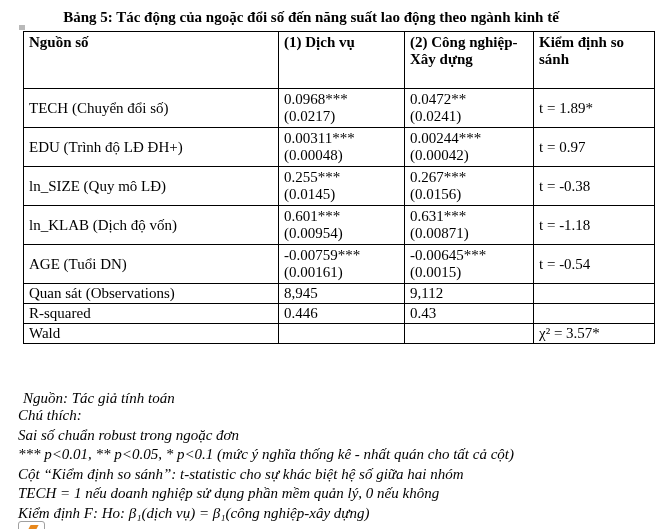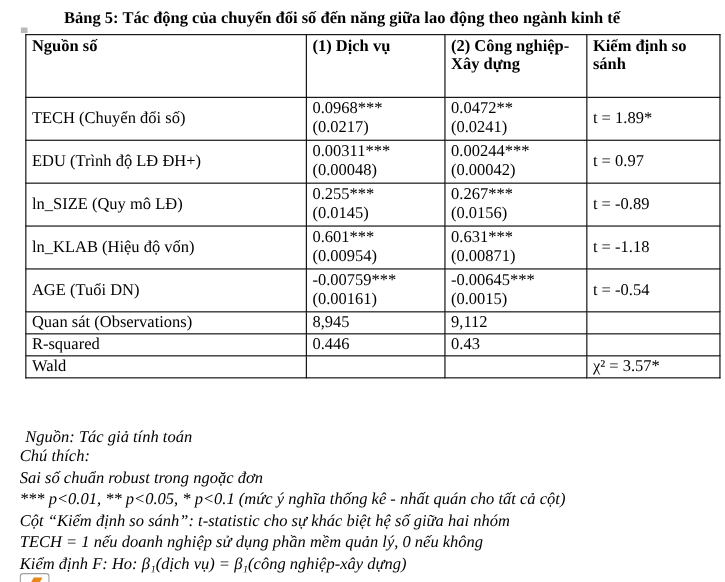--- a/index.html
+++ b/index.html
@@ -42,21 +42,21 @@
     border:1px solid #a0a0a0;border-radius:3px;background:#fff;box-sizing:border-box;
   }
   .paste-icon .slash{
     position:absolute;left:10px;top:3px;width:8px;height:6px;
     background:#e8871a;transform:skewX(-28deg);
   }
 </style>
 </head>
 <body>
 
-<div class="title">Bảng 5: Tác động của chuyển đổi số đến năng giữa lao động theo ngành kinh tế</div>
+<div class="title">Bảng 5: Tác động của ngoặc đổi số đến năng suất lao động theo ngành kinh tế</div>
 
 <div class="anchor-mark"></div>
 
 <table class="results">
   <colgroup>
     <col style="width:255px">
       <col style="width:126px">
       <col style="width:129px">
       <col style="width:121px">
   </colgroup>
@@ -96,24 +96,24 @@
     <tr class="r-coef">
       <td>ln_SIZE (Quy mô LĐ)</td>
       <td>
         <div>0.255***</div>
         <div>(0.0145)</div>
       </td>
       <td>
         <div>0.267***</div>
         <div>(0.0156)</div>
       </td>
-      <td>t = -0.89</td>
+      <td>t = -0.38</td>
     </tr>
     <tr class="r-coef">
-      <td>ln_KLAB (Hiệu độ vốn)</td>
+      <td>ln_KLAB (Dịch độ vốn)</td>
       <td>
         <div>0.601***</div>
         <div>(0.00954)</div>
       </td>
       <td>
         <div>0.631***</div>
         <div>(0.00871)</div>
       </td>
       <td>t = -1.18</td>
     </tr>

